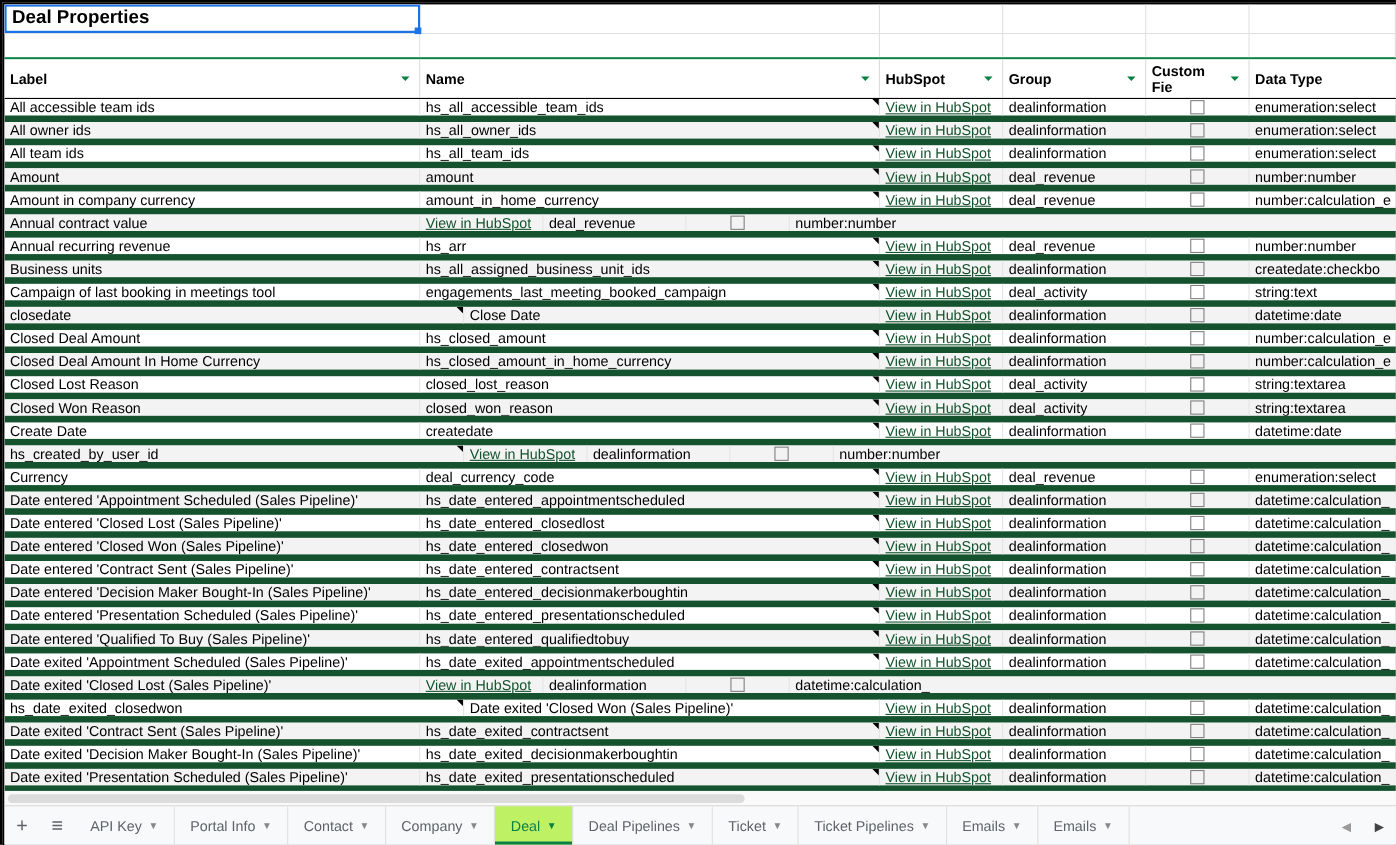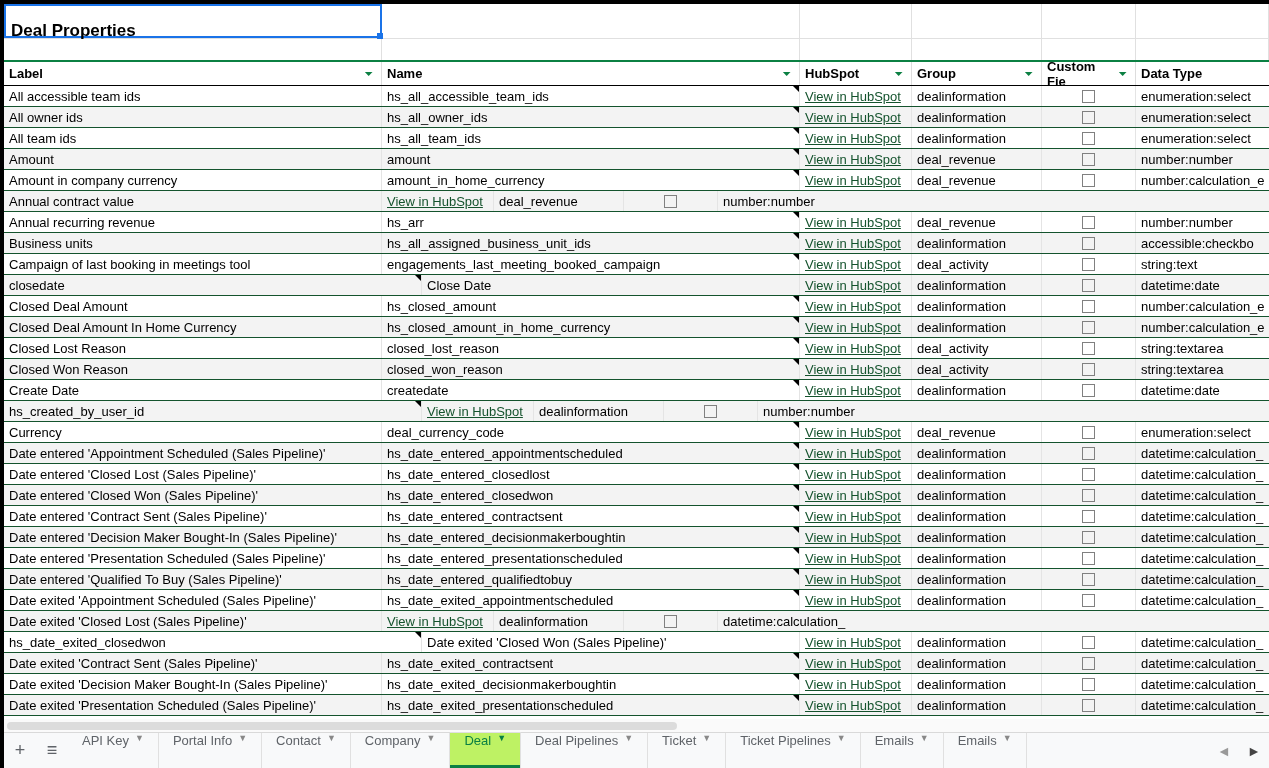--- a/index.html
+++ b/index.html
@@ -1,63 +1,63 @@
 <!DOCTYPE html>
 <html><head>
 <meta charset="utf-8">
 <style>
   *{box-sizing:border-box;margin:0;padding:0}
   html,body{width:1269px;height:768px;font-family:Arial,Helvetica,sans-serif;font-size:13px;color:#000;background:#fff;overflow:hidden;border:2px solid #000}
   .viewport{width:100%;height:100%;display:flex;flex-direction:column}
   
   .title-row{display:flex;border-bottom:1px solid #e0e0e0}
-  .title-cell{width:378px;height:26px;border:2px solid #1a73e8;padding:15px 5px;font-weight:700;font-size:17px;background:#fff;position:relative}
+  .title-cell{width:378px;height:26px;border:2px solid #1a73e8;padding:0 5px;font-weight:700;font-size:17px;background:#fff;position:relative}
   .title-cell::after{content:"";position:absolute;right:-3px;bottom:-3px;width:6px;height:6px;background:#1a73e8}
   .title-rest{flex:1;display:flex}
   .title-rest div{border-right:1px solid #e0e0e0}
   .title-rest .b1{width:418px}
   .title-rest .b2{width:112px}
   .title-rest .b3{width:130px}
   .title-rest .b4{width:94px}
   .title-rest .b5{flex:1}
   
   .spacer-row{height:23px;border-bottom:2px solid #0b8043;display:flex}
   .spacer-row div{border-right:1px solid #e0e0e0}
   .spacer-row .c1{width:378px}
   .spacer-row .c2{width:418px}
   .spacer-row .c3{width:112px}
   .spacer-row .c4{width:130px}
   .spacer-row .c5{width:94px}
   .spacer-row .c6{flex:1}
   
-  .hdr{display:flex;height:24px;border-bottom:1.5px solid #000;font-weight:700;background:#fff}
+  .hdr{display:flex;height:36px;border-bottom:1.5px solid #000;font-weight:700;background:#fff}
   .hdr .hc{display:flex;align-items:center;padding:0 5px;border-right:1px solid #ddd;position:relative}
   .hdr .hc .flt{margin-left:auto;color:#0b8043;font-size:13px;line-height:1;font-family:Arial;transform:scaleY(0.55);padding-right:1px}
   .w-label{width:378px}
   .w-name{width:418px}
   .w-hub{width:112px}
   .w-group{width:130px}
   .w-cust{width:94px}
   .w-type{flex:1;min-width:0;border-right:none!important}
   
   .body-scroll{flex:1;overflow:hidden}
-  .row{display:flex;height:21px;border-bottom:1px solid #14532d;align-items:flex-end}
+  .row{display:flex;height:21px;border-bottom:6px solid #14532d;align-items:flex-end}
   .row.alt{background:#f3f3f3}
   .cell{padding:0 5px;border-right:1px solid #e4e4e4;height:100%;display:flex;align-items:center;white-space:nowrap;overflow:hidden;position:relative}
   .cell.note::before{content:"";position:absolute;top:0;right:0;border-top:6px solid #000;border-left:6px solid transparent}
   .link{color:#14532d;text-decoration:underline;cursor:pointer}
   .chk{width:13px;height:13px;border:1.5px solid #808080;margin:0 auto;background:#fff}
   .row.alt .chk{background:#f3f3f3}
   
   .hscroll{height:13px;background:#fafafa;display:flex;align-items:center;padding:0 3px}
   .hscroll .thumb{width:670px;height:8px;background:#dcdcdc;border-radius:4px}
   
   .tabs{height:36px;border-top:1px solid #d9d9d9;display:flex;align-items:stretch;background:#f8f9fa;font-size:13px;color:#5f6368}
   .tabs .tbtn{width:32px;display:flex;align-items:center;justify-content:center;cursor:pointer;font-size:18px;color:#5f6368}
-  .tab{display:flex;align-items:flex-start;padding:0 14px;border-right:1px solid #e0e0e0;cursor:pointer;white-space:nowrap}
+  .tab{display:flex;align-items:center;padding:0 14px;border-right:1px solid #e0e0e0;cursor:pointer;white-space:nowrap}
   .tab .dd{margin-left:6px;font-size:9px;color:#888}
   .tab.active{background:#bef264;color:#0b8043;border-top:0;box-shadow:inset 0 -3px 0 #0b8043 ,0 -1px 0 #e0e0e0}
   .tab.active .dd{color:#0b8043}
   .tabs .nav{margin-left:auto;display:flex;align-items:center}
   .tabs .nav span{width:30px;display:flex;align-items:center;justify-content:center;font-size:14px;color:#999;cursor:pointer}
   .tabs .nav span.enb{color:#444}
   
 </style>
 </head>
 <body>
@@ -195,21 +195,21 @@
       <div class="row alt">
         <div class="cell w-label">Business units</div>
         <div class="cell w-name note">hs_all_assigned_business_unit_ids</div>
         <div class="cell w-hub">
           <span class="link">View in HubSpot</span>
         </div>
         <div class="cell w-group">dealinformation</div>
         <div class="cell w-cust">
           <span class="chk"></span>
         </div>
-        <div class="cell w-type">accessible:checkbo</div>
+        <div class="cell w-type">createdate:checkbo</div>
       </div>
       <div class="row">
         <div class="cell w-label">Campaign of last booking in meetings tool</div>
         <div class="cell w-name note">engagements_last_meeting_booked_campaign</div>
         <div class="cell w-hub">
           <span class="link">View in HubSpot</span>
         </div>
         <div class="cell w-group">deal_activity</div>
         <div class="cell w-cust">
           <span class="chk"></span>

